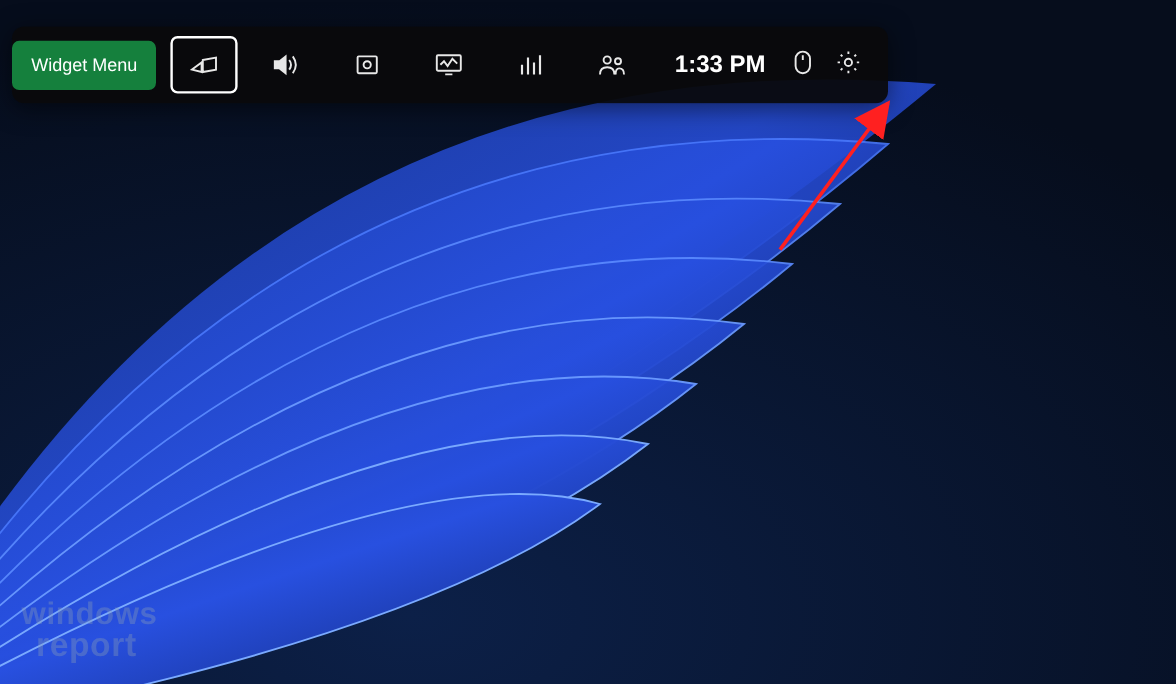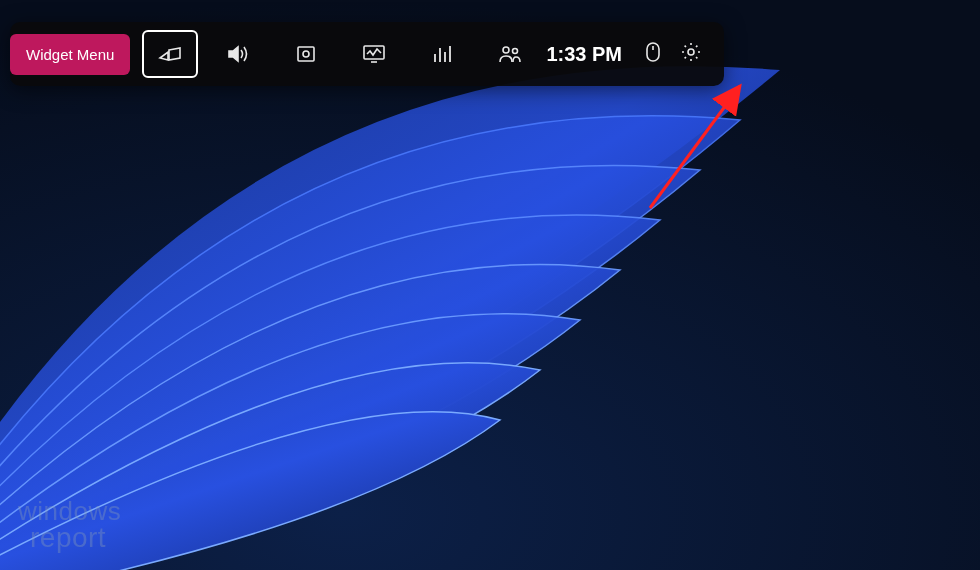--- a/index.html
+++ b/index.html
@@ -23,21 +23,21 @@
       left: 10px;
       height: 64px;
       background: rgba(10,10,12,0.95);
       border-radius: 10px;
       display: flex;
       align-items: center;
       padding: 0 14px 0 0;
       box-shadow: 0 4px 20px rgba(0,0,0,0.5);
     }
     .tooltip {
-      background: #be185d;
+      background: #15803d;
       color: #fff;
       font-size: 15px;
       padding: 12px 16px;
       border-radius: 6px;
       margin-right: 6px;
       white-space: nowrap;
     }
     .bar-btn {
       width: 56px;
       height: 48px;
@@ -50,21 +50,21 @@
       color: #e8e8e8;
     }
     .bar-btn.active {
       border: 2px solid #fff;
     }
     .bar-btn svg { display: block; }
     .clock {
       color: #fff;
       font-size: 20px;
       font-weight: 600;
-      margin: 0 12px 0 2px;
+      margin: 0 12px 0 18px;
       white-space: nowrap;
     }
     .small-btn {
       width: 38px;
       height: 48px;
       display: flex;
       align-items: center;
       justify-content: center;
       cursor: pointer;
       color: #e8e8e8;
@@ -75,21 +75,21 @@
       top: 78px;
       left: 640px;
       pointer-events: none;
     }
     .watermark {
       position: absolute;
       bottom: 18px;
       left: 18px;
       color: rgba(140,160,180,0.35);
       font-size: 26px;
-      font-weight: 400;
+      font-weight: 700;
       line-height: 1;
       letter-spacing: 0.5px;
     }
     .watermark .l2 { margin-left: 12px; font-size: 28px; }
   </style>
 </head>
 <body>
 
 <div class="wallpaper">
   <svg width="980" height="570" viewBox="0 0 980 570">

